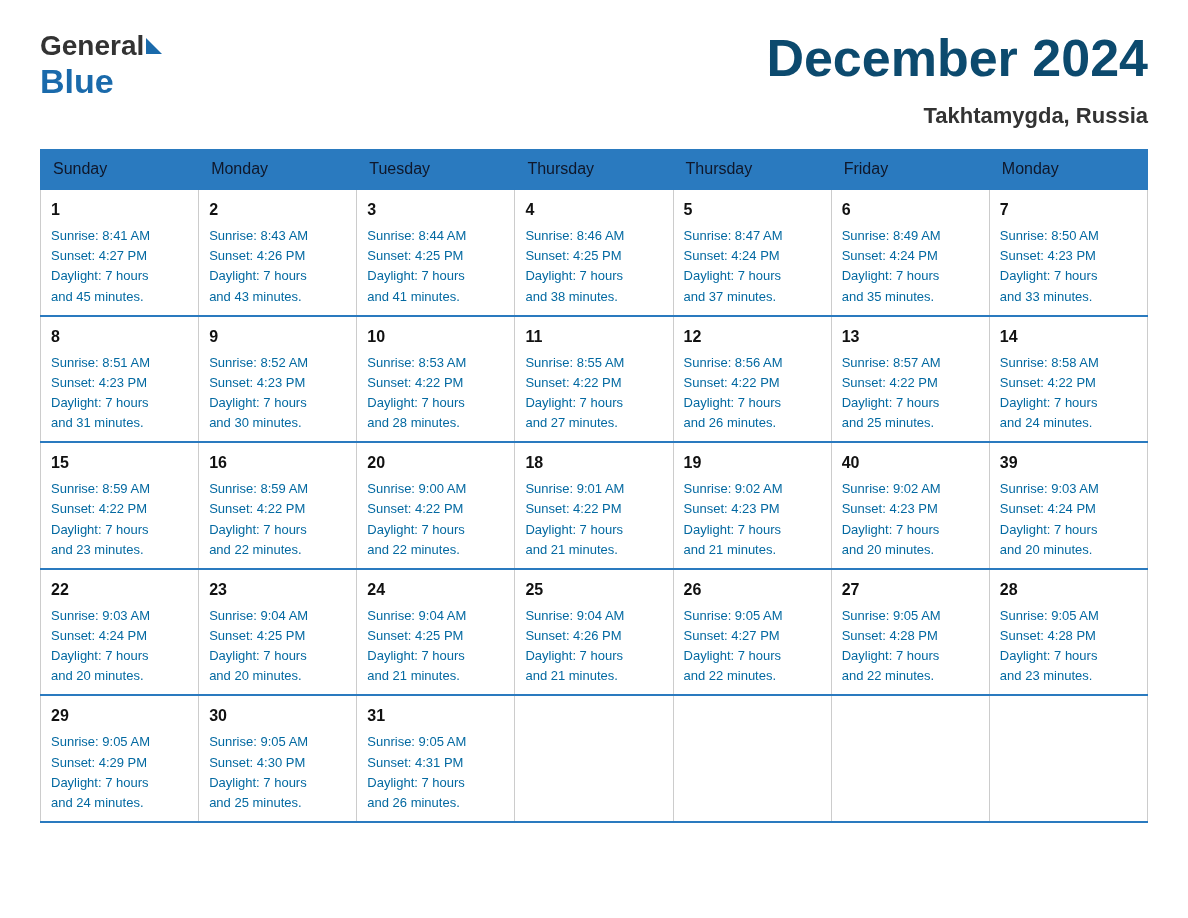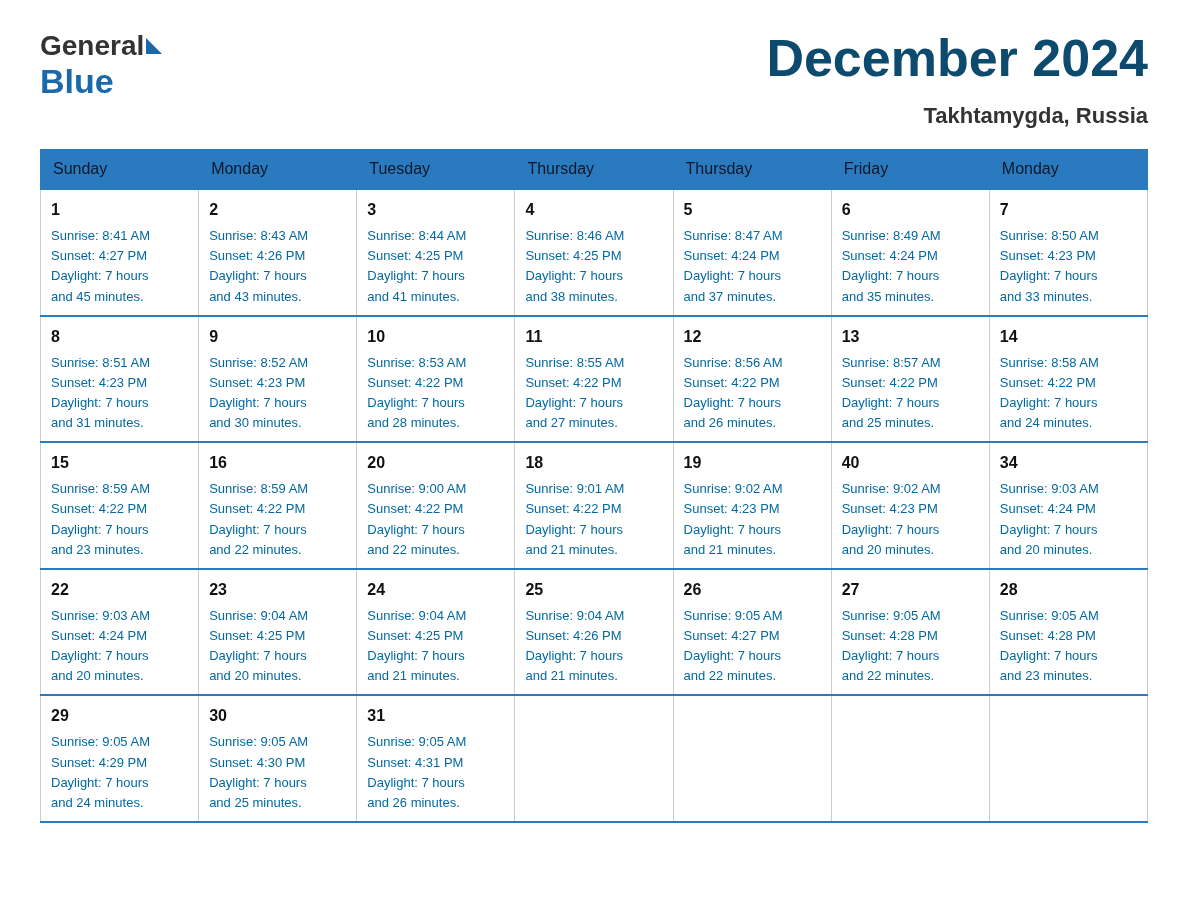--- a/index.html
+++ b/index.html
@@ -212,21 +212,21 @@
         </td>
         <td>
           <span class="day-number">19</span>
           <div class="day-info">Sunrise: 9:02 AM<br>Sunset: 4:23 PM<br>Daylight: 7 hours<br>and 21 minutes.</div>
         </td>
         <td>
           <span class="day-number">40</span>
           <div class="day-info">Sunrise: 9:02 AM<br>Sunset: 4:23 PM<br>Daylight: 7 hours<br>and 20 minutes.</div>
         </td>
         <td>
-          <span class="day-number">34</span>
+          <span class="day-number">39</span>
           <div class="day-info">Sunrise: 9:03 AM<br>Sunset: 4:24 PM<br>Daylight: 7 hours<br>and 20 minutes.</div>
         </td>
       </tr>
       <tr>
         <td>
           <span class="day-number">22</span>
           <div class="day-info">Sunrise: 9:03 AM<br>Sunset: 4:24 PM<br>Daylight: 7 hours<br>and 20 minutes.</div>
         </td>
         <td>
           <span class="day-number">23</span>

